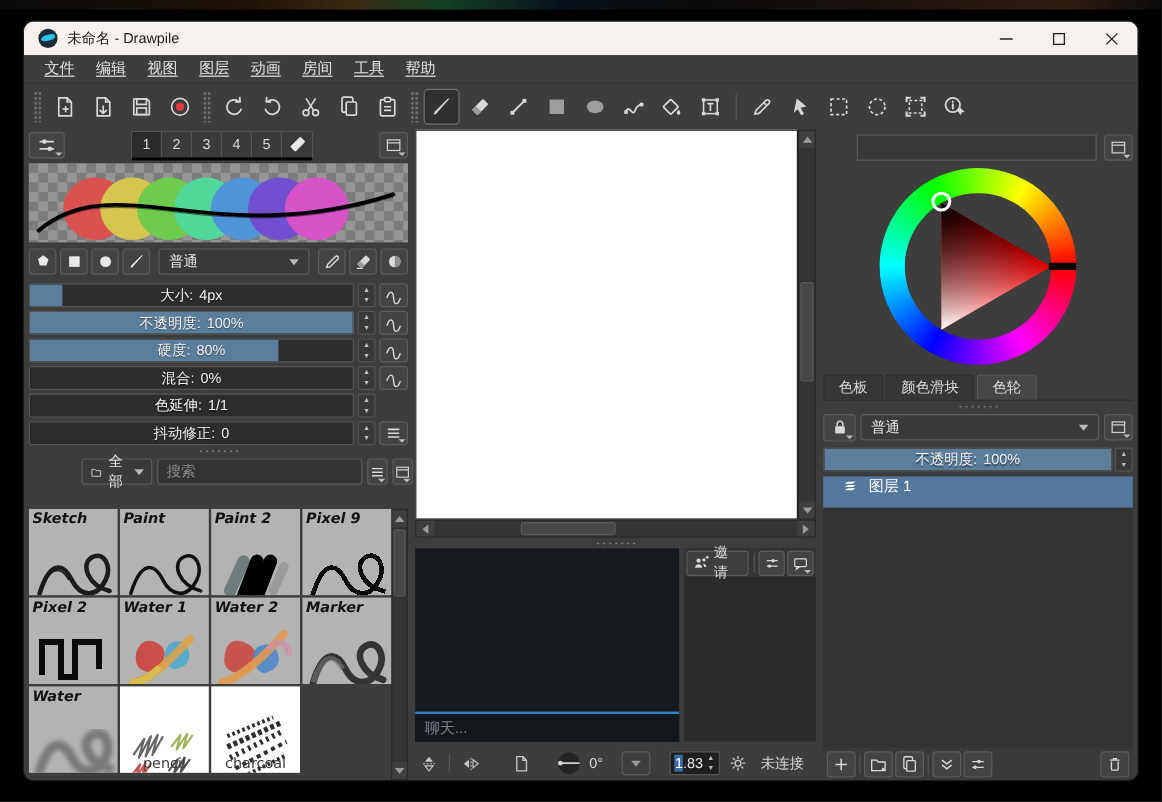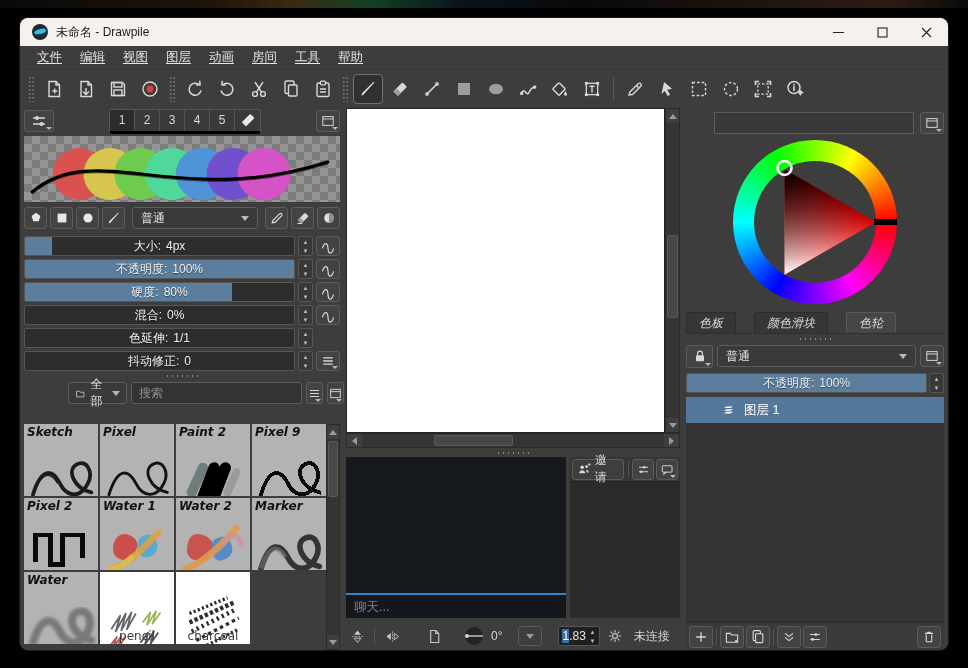--- a/index.html
+++ b/index.html
@@ -136,29 +136,29 @@
 
   
   .right-panel { width:258px; display:flex; flex-direction:column; }
   .rp-top { height:26px; margin-top:2px; display:flex; align-items:center; }
   .color-input { flex:1; height:22px; margin-left:28px; background:#393939; border:1px solid #5c5c5c; color:#ddd; font-size:12px; padding:0 6px; outline:none; }
   .wheel-area { height:176px; position:relative; }
   .hue-ring { position:absolute; left:47px; top:4px; width:164px; height:164px; border-radius:50%;
     background:conic-gradient(from 90deg,#f00,#f0f,#00f,#0ff,#0f0,#ff0,#f00); }
   .hue-hole { position:absolute; left:68px; top:25px; width:122px; height:122px; border-radius:50%; background:#3d3d3d; }
   .wheel-svg { position:absolute; left:47px; top:4px; }
-  .color-tabs { height:22px; display:flex; gap:18px; align-items:center; border-bottom:1px solid #2e2e2e;font-style:italic; }
+  .color-tabs { height:22px; display:flex; gap:2px; align-items:center; border-bottom:1px solid #2e2e2e; }
   .ctab { height:21px; padding:0 12px; display:flex; align-items:center; font-size:12px; color:#dcdcdc;
     background:#363636; border:1px solid #2c2c2c; border-bottom:none; border-radius:3px 3px 0 0; }
   .ctab.active { background:#464646; border-color:#595959; }
   .layer-ctrl { height:26px; display:flex; align-items:center; gap:4px; }
   .lock-btn { width:27px; height:23px; }
   .opacity-row { height:20px; margin-top:4px; display:flex; gap:2px; }
   .layer-list { flex:1; margin-top:4px; background:#333; display:flex; flex-direction:column; }
-  .layer-row { height:26px; background:#54789b; display:flex; align-items:center; gap:7px; padding-left:34px; color:#fff; font-size:12.5px; }
+  .layer-row { height:26px; background:#54789b; display:flex; align-items:flex-start; gap:7px; padding-left:14px; color:#fff; font-size:12.5px; }
   .rp-bottom { height:28px; display:flex; align-items:center; gap:2px; background:#3a3a3a; border-top:1px solid #2e2e2e; padding:0 3px; border-radius:0 0 6px 0; }
   .rp-bottom .spacer { flex:1; }
   .bb-btn { width:24px; height:22px; }
   .bb-sep { width:1px; height:16px; background:#555; margin:0 1px; }
 </style>
 </head>
 <body>
 
 <div class="bg-strip"></div>
 
@@ -606,21 +606,21 @@
               <svg viewBox="0 0 66 60" width="100%" height="100%" style="top: 10px;">
                 <path d="M8 52 C16 26 26 30 32 42 C38 54 50 56 57 42 C62 32 56 20 47 25 C38 30 44 46 60 50" fill="none" stroke="#1c1c1c" stroke-width="3.4" stroke-linecap="round"></path>
                 <path d="M8 52 C16 30 24 32 30 42" fill="none" stroke="#1c1c1c" stroke-width="1.2"></path>
               </svg>
               <div class="preset-label">Sketch</div>
             </div>
             <div class="preset-tile">
               <svg viewBox="0 0 66 60" width="100%" height="100%" style="top: 10px;">
                 <path d="M8 52 C16 26 26 30 32 42 C38 54 50 56 57 42 C62 32 56 20 47 25 C38 30 44 46 60 50" fill="none" stroke="#111" stroke-width="2.6" stroke-linecap="round"></path>
               </svg>
-              <div class="preset-label">Pixel</div>
+              <div class="preset-label">Paint</div>
             </div>
             <div class="preset-tile">
               <svg viewBox="0 0 66 60" width="100%" height="100%" style="top: 10px;">
                 <g stroke-linecap="round" fill="none">
                   <path d="M14 50 L24 28" stroke="#5d6e6e" stroke-width="9" opacity=".8"></path>
                   <path d="M24 54 L34 28" stroke="#000" stroke-width="10"></path>
                   <path d="M34 54 L44 28" stroke="#000" stroke-width="10"></path>
                   <path d="M46 50 L54 32" stroke="#888" stroke-width="7" opacity=".6"></path>
                 </g>
               </svg>

